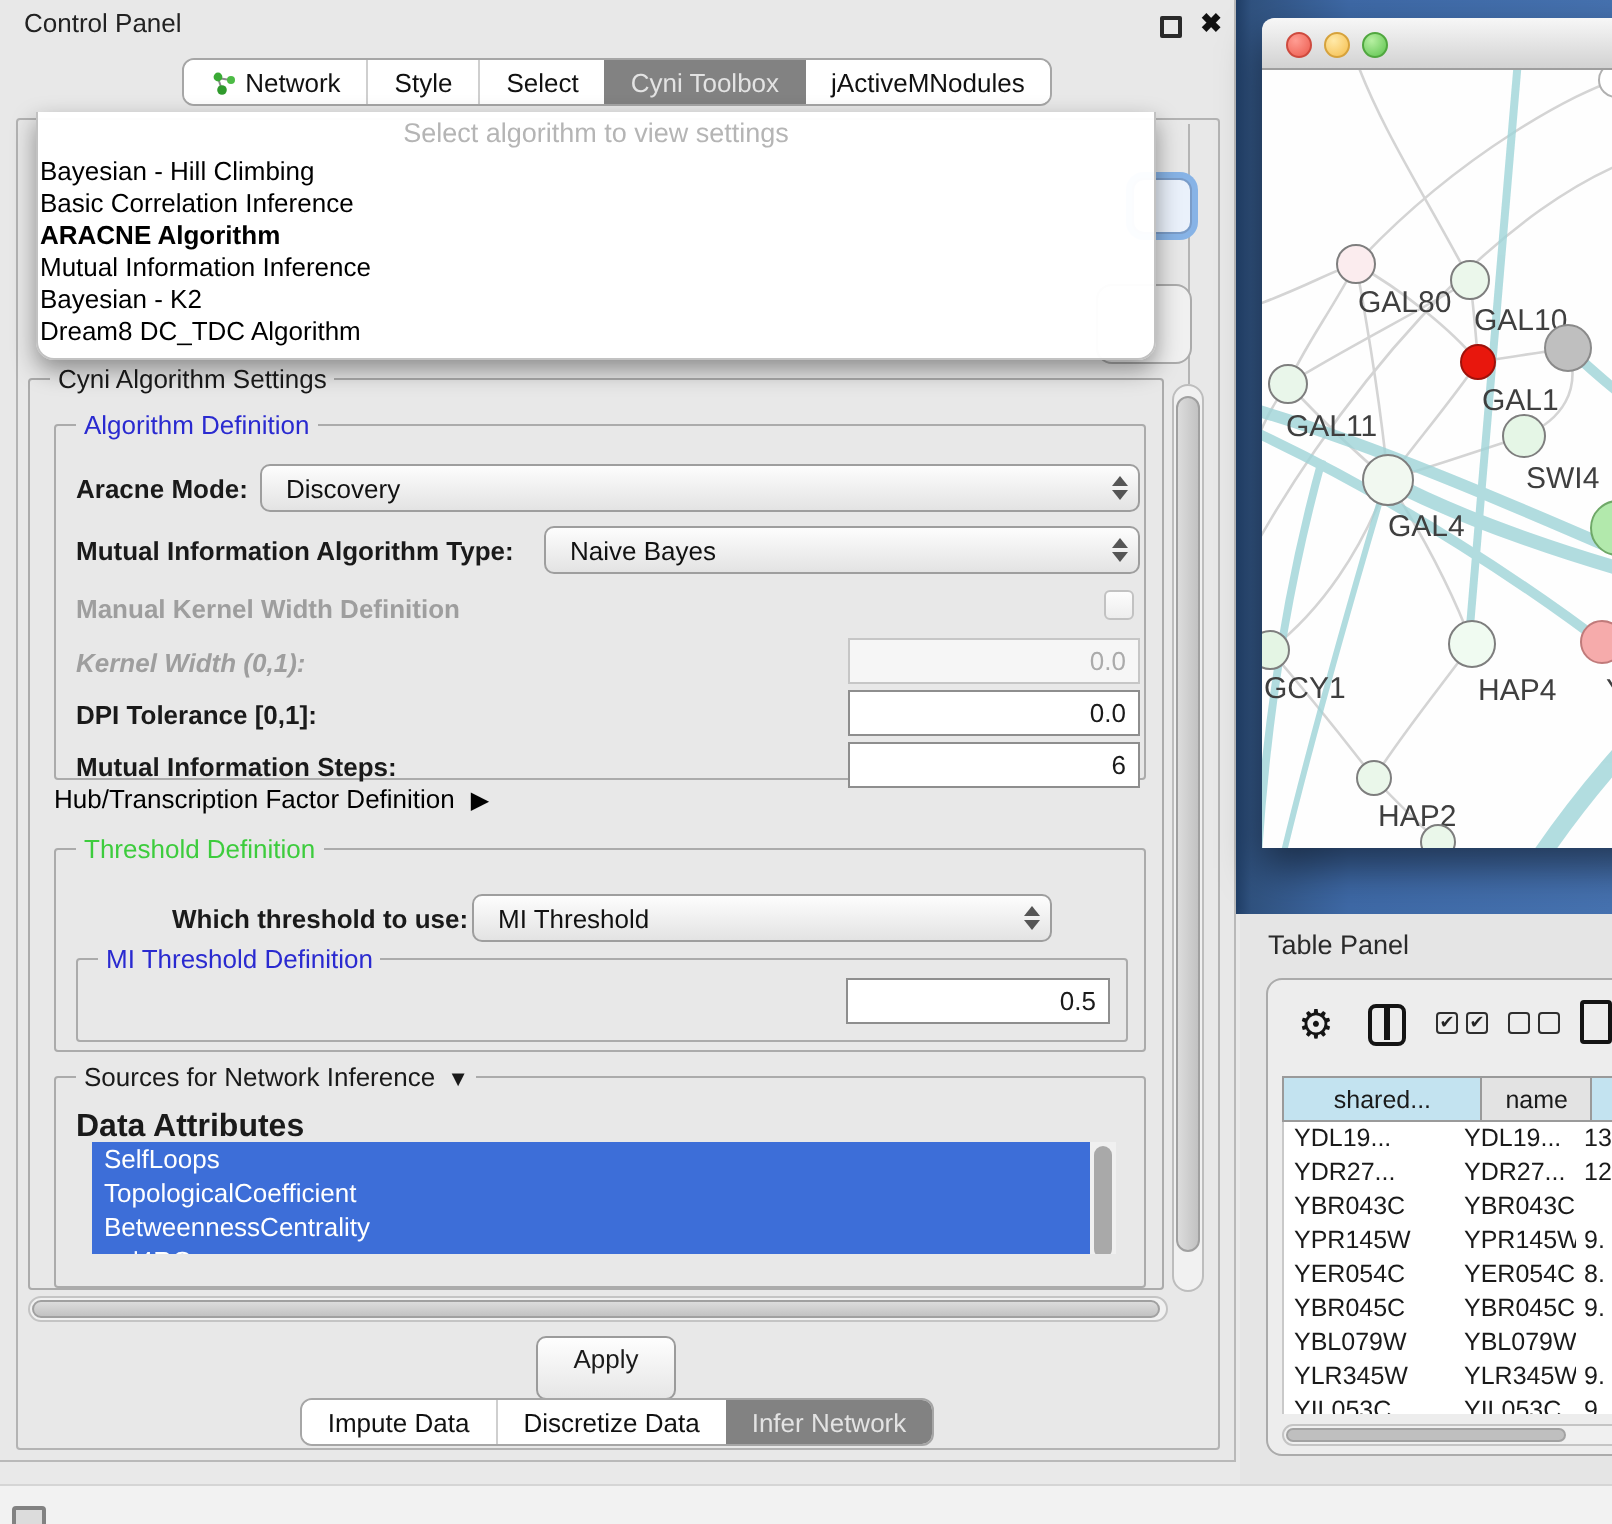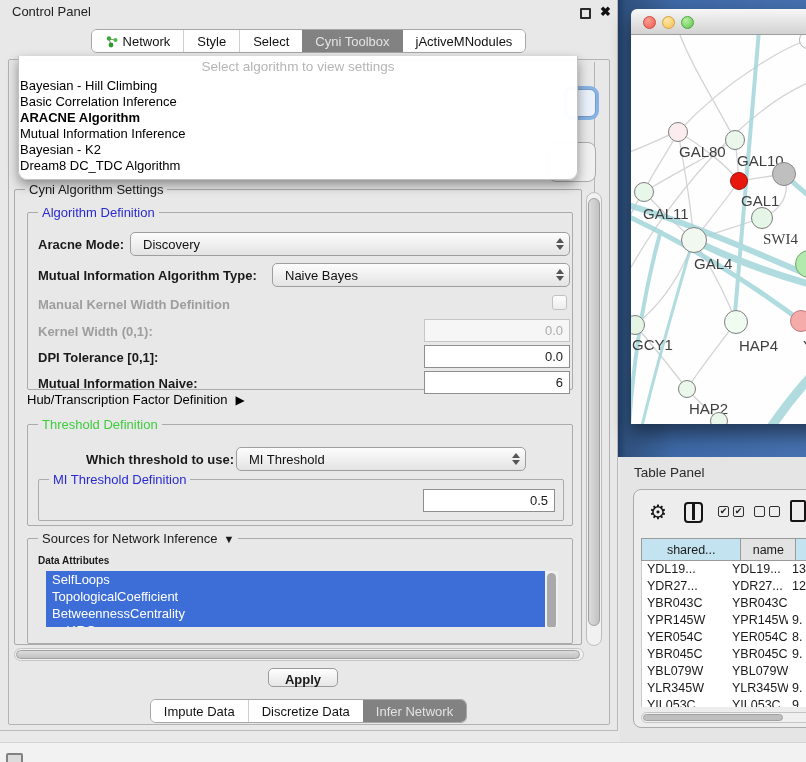--- a/index.html
+++ b/index.html
@@ -72,36 +72,36 @@
     font-size:13px; text-align:right; padding:3px 6px 0 0; }
   .tfield.dis { background:#F6F6F6; border-color:#C6C6C6; color:#ABABAB; }
 
   .checkbox { position:absolute; width:15px; height:15px; border:1px solid #C2C2C2; border-radius:3px;
     background:linear-gradient(#FDFDFD,#EDEDED); }
 
   .hub-row { position:absolute; left:12px; top:202px; font-size:13px; color:#000; }
   .tri-right { font-size:12px; margin-left:8px; }
   .tri-down { font-size:11px; margin-left:6px; }
 
-  .attr-label { position:absolute; left:10px; top:16px; font-size:10px; font-weight:bold; }
+  .attr-label { position:absolute; left:10px; top:16px; font-size:16px; font-weight:bold; }
   .attr-list { position:absolute; left:18px; top:32px; width:512px; height:56px; overflow:hidden; background:#FFF; }
   .attr-item { height:17px; line-height:17px; padding-left:6px; font-size:13px; color:#FFF; background:#3D6ED8; width:499px; }
   .attr-track { position:absolute; right:0; top:0; width:13px; height:70px; background:#F0F0F0; }
   .attr-thumb { position:absolute; right:2px; top:2px; width:9px; height:56px; background:#A9A9A9; border-radius:5px; }
 
   
   .v-scroll { left:586px; top:192px; width:16px; height:454px; border:1px solid #BDBDBD; background:#F1F1F1; border-radius:8px; }
   .v-thumb { position:absolute; left:1px; top:5px; width:12px; height:428px; background:linear-gradient(90deg,#DCDCDC,#C2C2C2);
     border:1px solid #A0A0A0; border-radius:6px; }
   .h-scroll { left:14px; top:648px; width:570px; height:13px; border:1px solid #C4C4C4; background:#F1F1F1; border-radius:7px; }
   .h-thumb { position:absolute; left:1px; top:1px; width:564px; height:9px; background:linear-gradient(#DCDCDC,#C2C2C2);
     border:1px solid #A0A0A0; border-radius:5px; }
 
-  .apply-btn { left:268px; top:668px; width:70px; height:19px; border:1px solid #9B9B9B; border-radius:5px;
-    background:linear-gradient(#FEFEFE,#E6E6E6); font-size:13px; text-align:center; line-height:21px;font-weight:bold; }
+  .apply-btn { left:268px; top:668px; width:70px; height:32px; border:1px solid #9B9B9B; border-radius:5px;
+    background:linear-gradient(#FEFEFE,#E6E6E6); font-size:13px; text-align:center; line-height:21px; }
 
   .bottom-tabbar { top:699px; left:0; right:0; display:flex; justify-content:center; }
 
   
   .desktop { left:618px; top:0; width:188px; height:457px;
     background:linear-gradient(90deg,#203E66 0%,#30527F 4%,#3E69A6 30%,#4672B0 100%); }
   .net-window { left:631px; top:9px; width:200px; height:415px; border-radius:6px 6px 0 0;
     box-shadow:0 10px 20px rgba(0,0,0,0.5); }
   .net-titlebar { position:absolute; left:0; top:0; width:100%; height:26px; border-radius:6px 6px 0 0;
     background:linear-gradient(#F7F7F7,#D2D2D2); border-bottom:1px solid #9E9E9E; }
@@ -230,27 +230,27 @@
         <span class="combo-text">Naive Bayes</span>
         <span class="combo-arrows">
             <span class="arr-up"></span>
             <span class="arr-dn"></span>
           </span>
       </div>
 
       <span class="lbl dis" style="left:10px; top:84px;">Manual Kernel Width Definition</span>
       <div class="checkbox" style="left:524px; top:82px;"></div>
 
-      <span class="lbl dis" style="left:10px; top:111px;">Kernel Width (0,1):</span>
+      <span class="lbl dis" style="left:10px; top:111px;font-style:italic;">Kernel Width (0,1):</span>
       <div class="tfield dis" style="left:396px; top:106px; width:146px;">0.0</div>
 
       <span class="lbl b" style="left:10px; top:137px;">DPI Tolerance [0,1]:</span>
       <div class="tfield" style="left:396px; top:132px; width:146px;">0.0</div>
 
-      <span class="lbl b" style="left:10px; top:163px;">Mutual Information Naive:</span>
+      <span class="lbl b" style="left:10px; top:163px;">Mutual Information Steps:</span>
       <div class="tfield" style="left:396px; top:158px; width:146px;">6</div>
     </div>
 
     <div class="hub-row">
       <span>Hub/Transcription Factor Definition</span><span class="tri-right">▶</span>
     </div>
 
     <div class="group" style="left:12px; top:234px; width:546px; height:102px;">
       <span class="legend green">Threshold Definition</span>
 
@@ -358,21 +358,21 @@
         <div class="net-node" style="left: 37px; top: 87px; width: 20px; height: 20px; background: rgb(251, 236, 238);"></div>
         <div class="net-label" style="left: 48px; top: 108px;">GAL80</div>
         <div class="net-node" style="left: 94px; top: 95px; width: 20px; height: 20px; background: rgb(235, 247, 235);"></div>
         <div class="net-label" style="left: 106px; top: 117px;">GAL10</div>
         <div class="net-node" style="left: 99px; top: 137px; width: 18px; height: 18px; background: rgb(232, 23, 13); border-color: rgb(158, 18, 11);"></div>
         <div class="net-label" style="left: 110px; top: 157px;">GAL1</div>
         <div class="net-node" style="left: 141px; top: 127px; width: 24px; height: 24px; background: rgb(191, 191, 191); border-color: rgb(138, 138, 138);"></div>
         <div class="net-node" style="left: 3px; top: 147px; width: 20px; height: 20px; background: rgb(233, 246, 234);"></div>
         <div class="net-label" style="left: 12px; top: 170px;">GAL11</div>
         <div class="net-node" style="left: 120px; top: 172px; width: 22px; height: 22px; background: rgb(229, 246, 230);"></div>
-        <div class="net-label" style="left: 132px; top: 196px; font-family: Liberation Serif, serif;">SWI4</div>
+        <div class="net-label" style="left: 132px; top: 196px;">SWI4</div>
         <div class="net-node" style="left: 50px; top: 192px; width: 26px; height: 26px; background: rgb(241, 248, 240);"></div>
         <div class="net-label" style="left: 63px; top: 220px;">GAL4</div>
         <div class="net-node" style="left: 164px; top: 215px; width: 28px; height: 28px; background: rgb(178, 233, 172); border-color: rgb(111, 168, 104);"></div>
         <div class="net-node" style="left: -6px; top: 280px; width: 20px; height: 20px; background: rgb(228, 245, 228);"></div>
         <div class="net-label" style="left: 1px; top: 301px;">GCY1</div>
         <div class="net-node" style="left: 93px; top: 275px; width: 24px; height: 24px; background: rgb(240, 251, 241);"></div>
         <div class="net-label" style="left: 108px; top: 302px;">HAP4</div>
         <div class="net-node" style="left: 159px; top: 275px; width: 22px; height: 22px; background: rgb(246, 171, 171); border-color: rgb(192, 122, 122);"></div>
         <div class="net-label" style="left: 172px; top: 302px;">Y</div>
         <div class="net-node" style="left: 47px; top: 345px; width: 18px; height: 18px; background: rgb(234, 247, 234);"></div>

